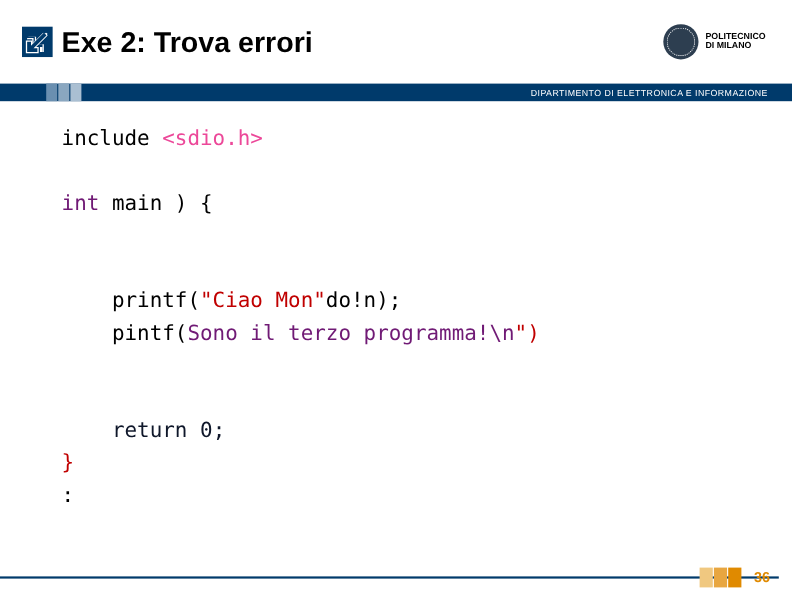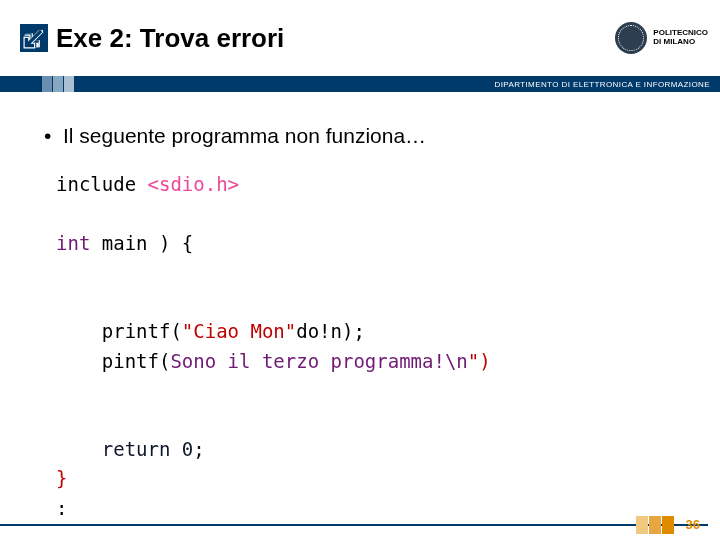--- a/index.html
+++ b/index.html
@@ -25,21 +25,21 @@
   }
   .title {
     font-size: 26px;
     font-weight: bold;
     color: #000;
     flex: 1;
   }
   .logo-block {
     display: flex;
     align-items: center;
-    margin-right: 12px;
+    margin-right: 24px;
     gap: 6px;
   }
   .logo-seal {
     width: 32px;
     height: 32px;
     border-radius: 50%;
     background: #2d3e50;
     position: relative;
   }
   .logo-seal::after {
@@ -55,21 +55,21 @@
     color: #000;
     font-weight: bold;
   }
   .blue-strip {
     height: 16px;
     background: #003a6b;
     position: relative;
     display: flex;
     align-items: center;
     justify-content: flex-end;
-    padding-right: 10px;
+    padding-right: 22px;
   }
   .strip-squares-left {
     position: absolute;
     left: 42px;
     top: 0;
     display: flex;
     gap: 1px;
   }
   .strip-squares-left span {
     width: 10px;
@@ -160,21 +160,20 @@
 <div class="blue-strip">
   <div class="strip-squares-left">
     <span style="background:#6a8fb0"></span>
     <span style="background:#8aa7c0"></span>
     <span style="background:#aabfd2"></span>
   </div>
   <span class="dept-text">DIPARTIMENTO DI ELETTRONICA E INFORMAZIONE</span>
 </div>
 
 <div class="body-area">
-  <div class="bullet-line">•&nbsp;&nbsp;<span>Il seguente programma non funziona…</span></div>
 
   <div class="code-block"><span>include </span><span class="kw-blue">&lt;sdio.h&gt;</span>
 
 <span class="kw-teal">int</span><span> main </span><span>)</span><span> {</span>
 
 
 <span>    printf(</span><span class="str-red">"Ciao Mon"</span><span>do!n</span><span>);</span>
 <span>    pintf(</span><span class="kw-teal">Sono il terzo programma!\n</span><span class="str-red">")</span>
 
 

